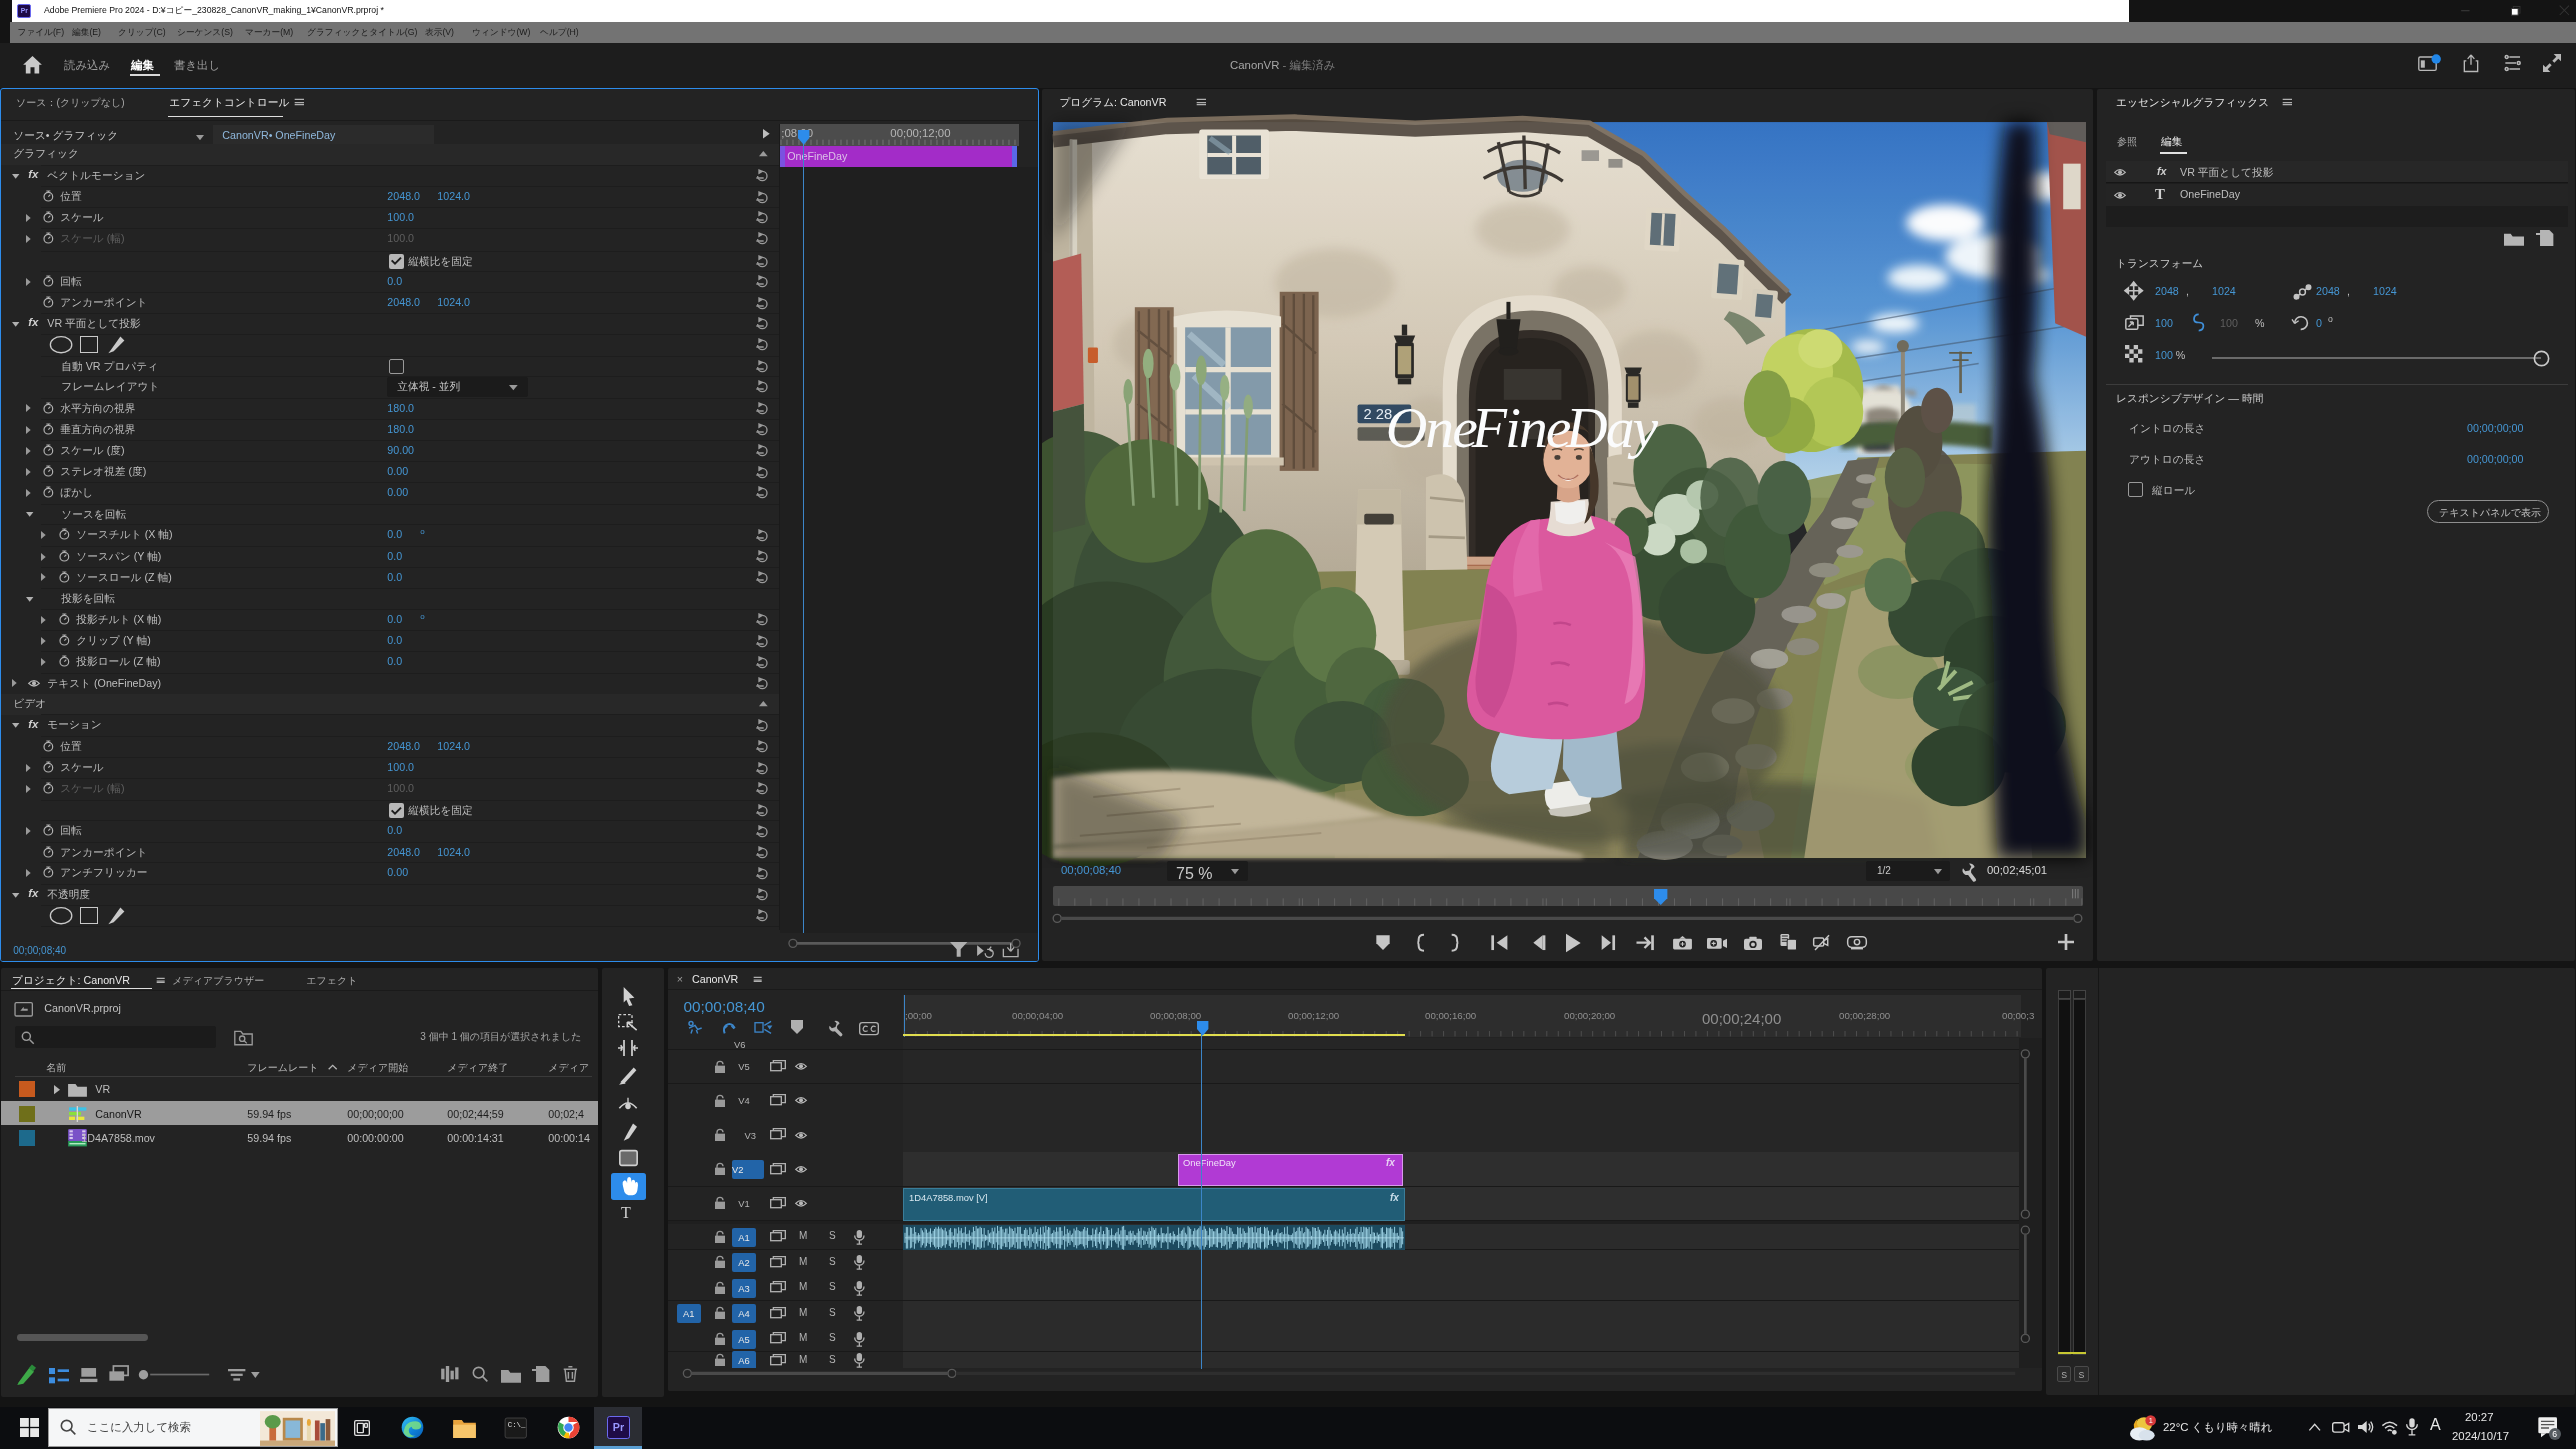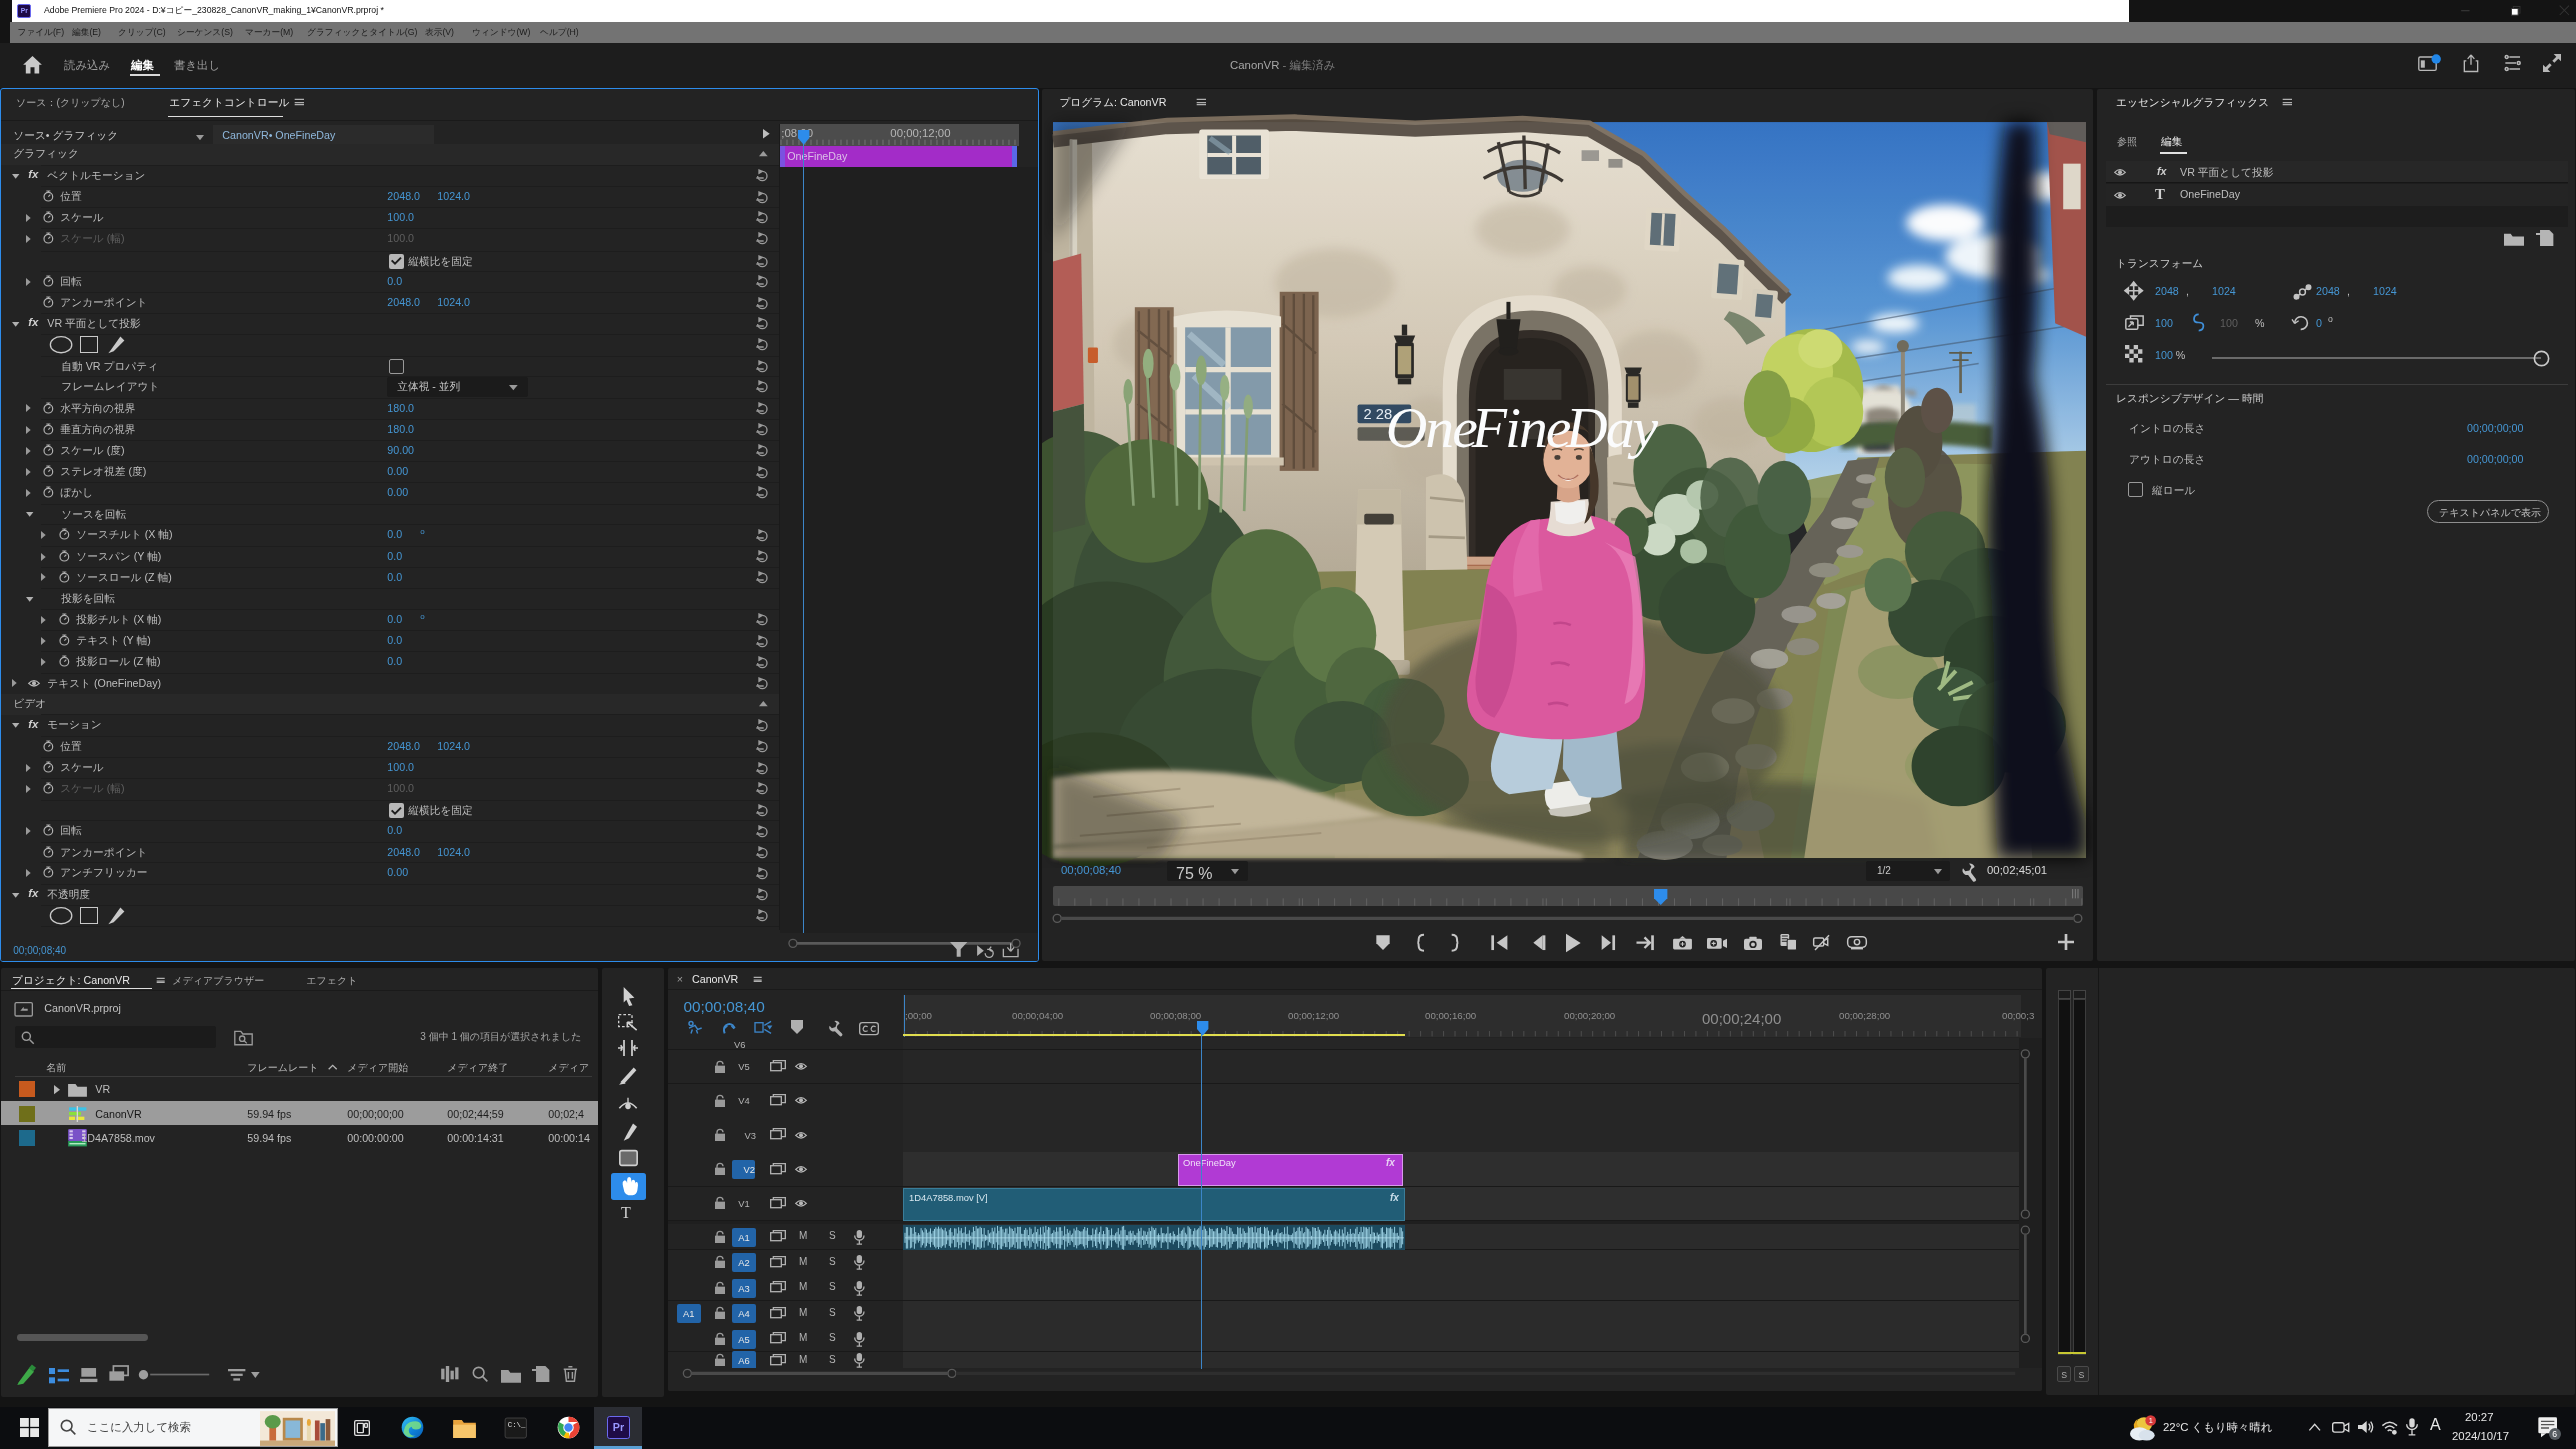--- a/index.html
+++ b/index.html
@@ -372,21 +372,21 @@
 <svg class="abs" style="left:754px;top:525px" width="10" height="9.4" viewBox="0 0 15 14">
       <use href="#rst"></use>
     </svg>
 <div class="abs" style="left:40px;top:541px;width:738px;height:0.7px;background:#1d1d1d"></div>
 <svg class="abs" style="left:40px;top:548px" width="4.7" height="8" fill="#9a9a9a" viewBox="0 0 7 12">
       <path d="M0 0 L7 6 L0 12 Z"></path>
     </svg>
 <svg class="abs" style="left:58px;top:545px" width="10.7" height="12" viewBox="0 0 16 18">
       <use href="#sw"></use>
     </svg>
-<span class="abs" style="left:75px;top:545px;color:#bfbfbf">テキスト (Y 軸)</span>
+<span class="abs" style="left:75px;top:545px;color:#bfbfbf">クリップ (Y 軸)</span>
 <span class="abs" style="left:386px;top:545px;color:#4596d3">0.0</span>
 <svg class="abs" style="left:754px;top:547px" width="10" height="9.4" viewBox="0 0 15 14">
       <use href="#rst"></use>
     </svg>
 <div class="abs" style="left:40px;top:562px;width:738px;height:0.7px;background:#1d1d1d"></div>
 <svg class="abs" style="left:40px;top:569px" width="4.7" height="8" fill="#9a9a9a" viewBox="0 0 7 12">
       <path d="M0 0 L7 6 L0 12 Z"></path>
     </svg>
 <svg class="abs" style="left:58px;top:566px" width="10.7" height="12" viewBox="0 0 16 18">
       <use href="#sw"></use>
@@ -1293,21 +1293,21 @@
 <svg class="abs" style="left:127px;top:162px" width="12.7" height="11.4" viewBox="0 0 19 17">
       <use href="#eye"></use>
     </svg>
 <div class="abs" style="left:235px;top:184px;width:1116px;height:34px;background:#2e2e2e"></div>
 <div class="abs" style="left:0;top:184px;width:235px;height:34px;background:#232323"></div>
 <div class="abs" style="left:0;top:218px;width:1351px;height:0.7px;background:#191919"></div>
 <svg class="abs" style="left:47px;top:195px" width="10" height="12" fill="none" stroke="#9a9a9a" stroke-width="2" viewBox="0 0 15 18">
       <rect x="1" y="8" width="13" height="9" fill="#9a9a9a"></rect>
       <path d="M3 8 V5 a4.5 4.5 0 0 1 9 0"></path>
     </svg>
-<div class="abs" style="left:64px;top:192px;width:23px;height:19px;background:#2264a8;border-radius:2px;color:#e8e8e8;font-size:9.4px;text-align:right;line-height:19px">V2</div>
+<div class="abs" style="left:64px;top:192px;width:32px;height:19px;background:#2264a8;border-radius:2px;color:#e8e8e8;font-size:9.4px;text-align:left;line-height:19px">V2</div>
 <svg class="abs" style="left:102px;top:195px" width="16" height="13.4" fill="none" stroke="#b0b0b0" stroke-width="2" viewBox="0 0 24 20">
       <rect x="1" y="4" width="16" height="12"></rect>
       <path d="M5 4 V1 L23 1 L23 13 L17 13"></path>
     </svg>
 <svg class="abs" style="left:127px;top:196px" width="12.7" height="11.4" viewBox="0 0 19 17">
       <use href="#eye"></use>
     </svg>
 <div class="abs" style="left:235px;top:219px;width:1116px;height:34px;background:#2e2e2e"></div>
 <div class="abs" style="left:0;top:219px;width:235px;height:34px;background:#232323"></div>
 <div class="abs" style="left:0;top:252px;width:1351px;height:0.7px;background:#191919"></div>

